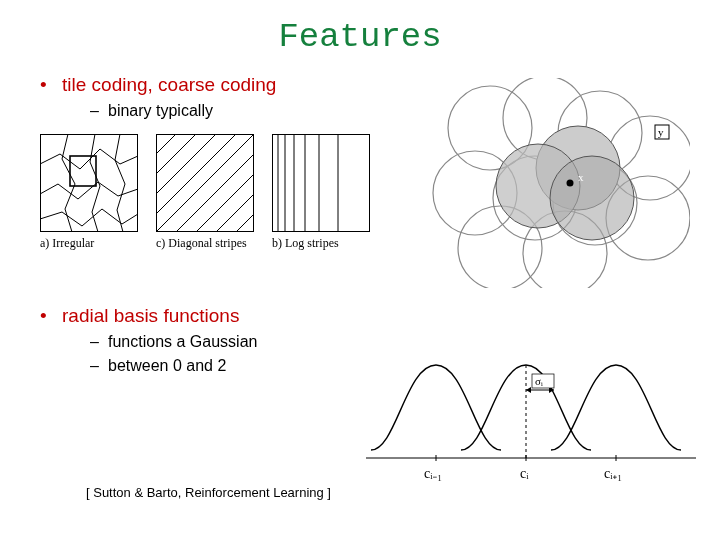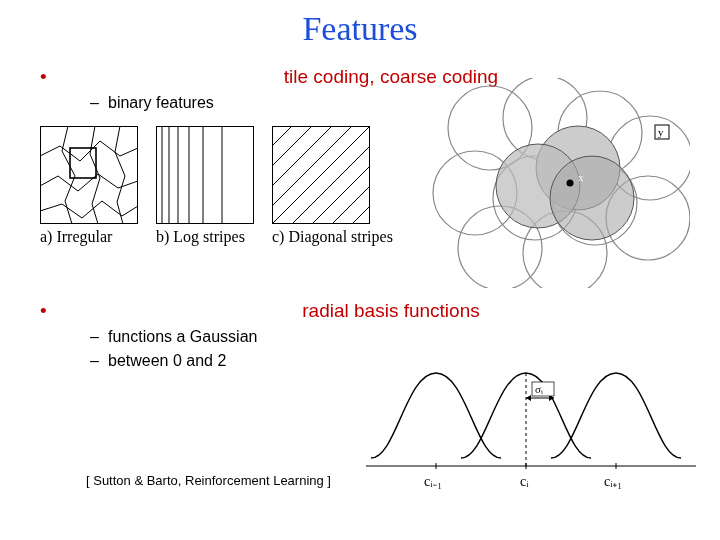--- a/index.html
+++ b/index.html
@@ -8,33 +8,32 @@
     height: 540px;
     background: #fff;
     font-family: Verdana, Geneva, sans-serif;
     position: relative;
     overflow: hidden;
   }
   .title {
     text-align: center;
     font-size: 34px;
     font-weight: 400;
-    color: #1d4ed8;
-    padding-top: 10px;
-    font-family: Liberation Serif, serif;
+    color: #15803d;
+    padding-top: 18px;
+    font-family: Liberation Mono, monospace;
   }
   .bullet-l1 {
     color: #c00000;
     font-size: 19px;
     margin-left: 40px;
     margin-top: 18px;
     position: relative;
     padding-left: 22px;
     font-family: "Trebuchet MS", Verdana, sans-serif;
-    text-align: center;
   }
   .bullet-l1::before {
     content: "•";
     color: #c00000;
     position: absolute;
     left: 0;
     top: 0;
   }
   .bullet-l2 {
     color: #000;
@@ -58,50 +57,50 @@
     margin: 14px 0 0 40px;
   }
   .panel {
     display: flex;
     flex-direction: column;
     align-items: flex-start;
   }
   .panel svg { display:block; }
   .caption {
     font-family: Georgia, "Times New Roman", serif;
-    font-size: 16px;
+    font-size: 12px;
     margin-top: 4px;
   }
   .circles-fig {
     position: absolute;
     top: 78px;
     right: 30px;
   }
   .gauss-fig {
     position: absolute;
-    top: 348px;
+    top: 340px;
     right: 24px;
   }
   .citation {
     font-size: 13px;
     color: #000;
     position: absolute;
     left: 86px;
-    bottom: 52px;
+    bottom: 40px;
     font-family: "Trebuchet MS", Verdana, sans-serif;
   }
   .sect2 { margin-top: 54px; }
 </style>
 </head>
 <body>
 
 <div class="title">Features</div>
 
 <div class="bullet-l1">tile coding, coarse coding</div>
-<div class="bullet-l2">binary features</div>
+<div class="bullet-l2">binary typically</div>
 
 <div class="fig-row">
   <div class="panel">
     <svg width="98" height="98">
       <rect x="0.5" y="0.5" width="97" height="97" fill="#fff" stroke="#000"></rect>
       <g stroke="#000" stroke-width="1" fill="none">
         <path d="M0 30 L20 20 L40 35 L60 15 L80 30 L98 22"></path>
         <path d="M0 60 L18 50 L38 65 L58 48 L78 62 L98 55"></path>
         <path d="M0 85 L22 78 L42 92 L62 75 L82 90 L98 80"></path>
         <path d="M28 0 L22 25 L35 50 L25 75 L32 98"></path>
@@ -109,46 +108,46 @@
         <path d="M80 0 L75 26 L85 50 L77 76 L83 98"></path>
       </g>
       <rect x="30" y="22" width="26" height="30" fill="none" stroke="#000" stroke-width="1.6"></rect>
     </svg>
     <div class="caption">a) Irregular</div>
   </div>
   <div class="panel">
     <svg width="98" height="98">
       <rect x="0.5" y="0.5" width="97" height="97" fill="#fff" stroke="#000"></rect>
       <g stroke="#000" stroke-width="1">
-        <line x1="6" y1="0" x2="6" y2="98"></line>
-        <line x1="13" y1="0" x2="13" y2="98"></line>
-        <line x1="22" y1="0" x2="22" y2="98"></line>
-        <line x1="33" y1="0" x2="33" y2="98"></line>
-        <line x1="47" y1="0" x2="47" y2="98"></line>
-        <line x1="66" y1="0" x2="66" y2="98"></line>
-      </g>
-    </svg>
-    <div class="caption">b) Log stripes</div>
-  </div>
-  <div class="panel">
-    <svg width="98" height="98">
-      <rect x="0.5" y="0.5" width="97" height="97" fill="#fff" stroke="#000"></rect>
-      <g stroke="#000" stroke-width="1">
         <line x1="0" y1="20" x2="20" y2="0"></line>
         <line x1="0" y1="40" x2="40" y2="0"></line>
         <line x1="0" y1="60" x2="60" y2="0"></line>
         <line x1="0" y1="80" x2="80" y2="0"></line>
         <line x1="0" y1="98" x2="98" y2="0"></line>
         <line x1="20" y1="98" x2="98" y2="20"></line>
         <line x1="40" y1="98" x2="98" y2="40"></line>
         <line x1="60" y1="98" x2="98" y2="60"></line>
         <line x1="80" y1="98" x2="98" y2="80"></line>
       </g>
     </svg>
     <div class="caption">c) Diagonal stripes</div>
+  </div>
+  <div class="panel">
+    <svg width="98" height="98">
+      <rect x="0.5" y="0.5" width="97" height="97" fill="#fff" stroke="#000"></rect>
+      <g stroke="#000" stroke-width="1">
+        <line x1="6" y1="0" x2="6" y2="98"></line>
+        <line x1="13" y1="0" x2="13" y2="98"></line>
+        <line x1="22" y1="0" x2="22" y2="98"></line>
+        <line x1="33" y1="0" x2="33" y2="98"></line>
+        <line x1="47" y1="0" x2="47" y2="98"></line>
+        <line x1="66" y1="0" x2="66" y2="98"></line>
+      </g>
+    </svg>
+    <div class="caption">b) Log stripes</div>
   </div>
 </div>
 
 <div class="circles-fig">
   <svg width="260" height="210">
     <g fill="none" stroke="#888" stroke-width="1.2">
       <circle cx="60" cy="50" r="42"></circle>
       <circle cx="115" cy="40" r="42"></circle>
       <circle cx="170" cy="55" r="42"></circle>
       <circle cx="220" cy="80" r="42"></circle>

